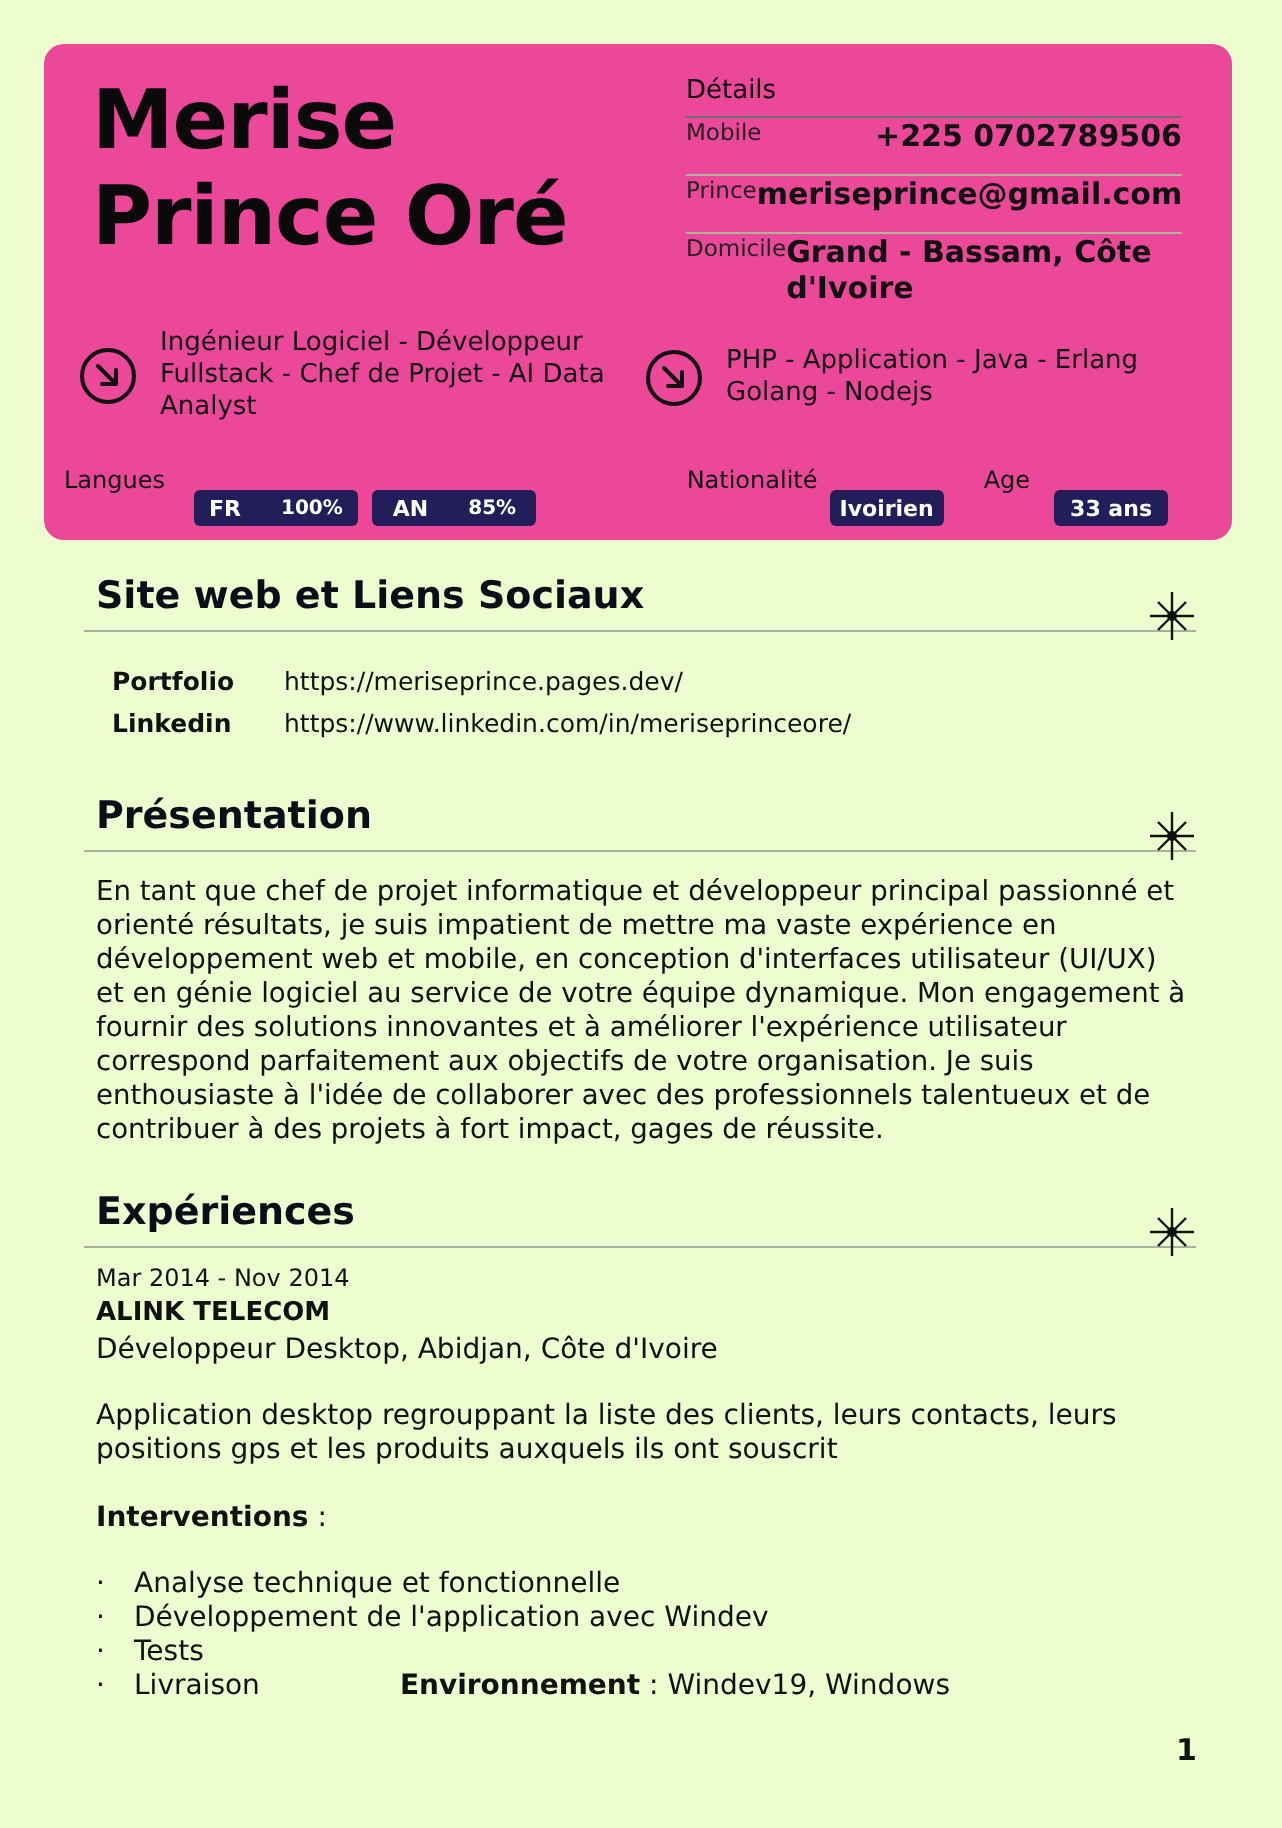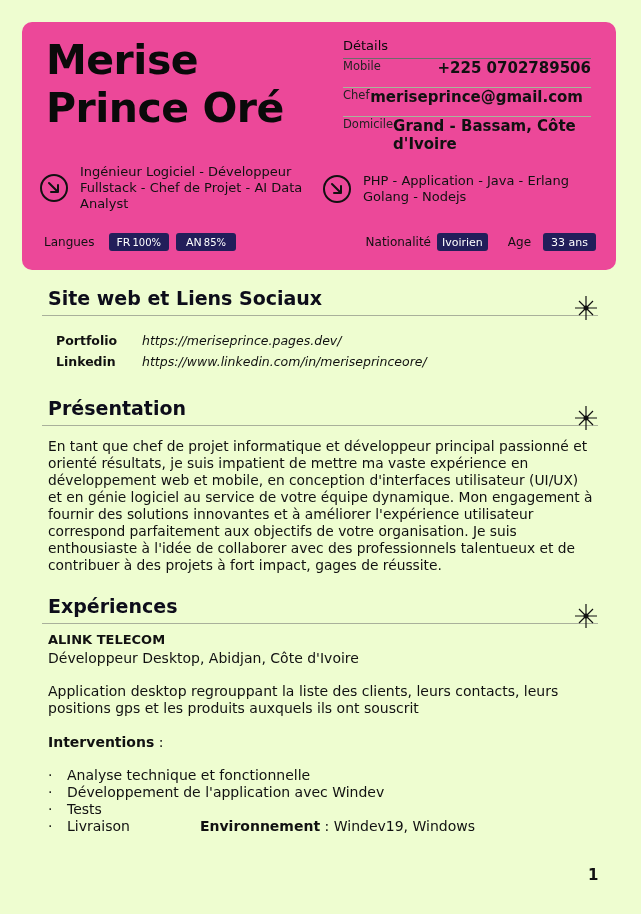--- a/index.html
+++ b/index.html
@@ -52,50 +52,50 @@
     .pitch.left { left: 18px; top: 142px; width: 270px; }
     .pitch.right { left: 301px; top: 151px; width: 270px; }
     .arrow-circle {
       width: 28px; height: 28px; flex: 0 0 28px;
       border: 2px solid #111; border-radius: 50%;
       display: flex; align-items: center; justify-content: center;
     }
     .pitch-text { font-size: 13px; line-height: 16px; color: #111; }
 
     .meta {
-      position: absolute; left: 22px; top: 211px; width: 552px;
-      display: flex; align-items: center; font-size: 12px;
+      position: absolute; left: 10px; top: 211px; width: 552px;
+      display: flex; align-items: flex-start; font-size: 12px;
     }
     .meta .lbl { color: #111; margin-right: 10px; }
     .badge {
       background: #221e5a; color: #fff;
-      font-weight: normal; font-size: 11px;
+      font-weight: bold; font-size: 11px;
       padding: 2px 8px; border-radius: 3px;
       margin-right: 7px; height: 18px;
-      display: inline-flex; align-items: center; gap: 2px;
+      display: inline-flex; align-items: center; gap: 20px; margin-top: 12px;
     }
     .badge .pct { font-size: 10px; }
     .spacer { flex: 1; }
 
     
     .section { position: absolute; left: 42px; width: 556px; }
     .sec-head {
       display: flex; align-items: flex-end; justify-content: space-between;
       height: 30px;
       border-bottom: 1.5px solid #a9b09b;
       padding-left: 6px;
       position: relative;
     }
     .sec-title { font-weight: bold; font-size: 19px; color: #0d0d1a; padding-bottom: 6px; }
     .sparkle { position: absolute; right: 0; bottom: -8px; }
 
     .links { margin-top: 14px; padding-left: 14px; font-size: 12.5px; }
     .links .row { display: flex; height: 21px; align-items: center; }
     .links .k { width: 86px; font-weight: bold; }
-    .links .v { color: #111; font-style: italic; }
+    .links .v { color: #111; }
 
     .para {
       margin-top: 12px; padding-left: 6px;
       font-size: 13.8px; line-height: 17px; color: #111;
       width: 552px;
     }
 
     .exp { padding-left: 6px; margin-top: 8px; }
     .exp .date { font-size: 12px; color: #111; }
     .exp .company { font-weight: bold; font-size: 13px; margin-top: 3px; }
@@ -125,21 +125,21 @@
       <div>Prince Oré</div>
     </div>
 
     <div class="details">
       <div class="details-title">Détails</div>
       <div class="details-row">
         <span class="lbl">Mobile</span>
         <span class="val">+225 0702789506</span>
       </div>
       <div class="details-row">
-        <span class="lbl">Chef</span>
+        <span class="lbl">Prince</span>
         <span class="val" style="margin-right:8px;">meriseprince@gmail.com</span>
       </div>
       <div class="details-row">
         <span class="lbl">Domicile</span>
         <span class="val">Grand - Bassam, Côte d'Ivoire</span>
       </div>
     </div>
 
     <div class="pitch left">
       <span class="arrow-circle">
@@ -232,20 +232,21 @@
               <stop offset="1" stop-color="#111"></stop>
             </linearGradient>
           </defs>
         <line x1="2" y1="15" x2="44" y2="15" stroke="url(#g3)" stroke-width="1.6"></line>
         <path d="M44 3 L44 27 M33 15 L55 15 M37 8 L51 22 M51 8 L37 22" stroke="#111" stroke-width="1.2"></path>
         <circle cx="44" cy="15" r="2.5" fill="#111"></circle>
       </svg>
     </div>
 
     <div class="exp">
+      <div class="date">Mar 2014 - Nov 2014</div>
       <div class="company">ALINK TELECOM</div>
       <div class="role">Développeur Desktop, Abidjan, Côte d'Ivoire</div>
       <div class="desc">Application desktop regrouppant la liste des clients, leurs contacts, leurs positions gps et les produits auxquels ils ont souscrit</div>
       <div class="interv">
         <b>Interventions</b><span> :</span>
       </div>
       <ul class="bullets">
         <li>
             <span class="dot">·</span>
             <span>Analyse technique et fonctionnelle</span>

